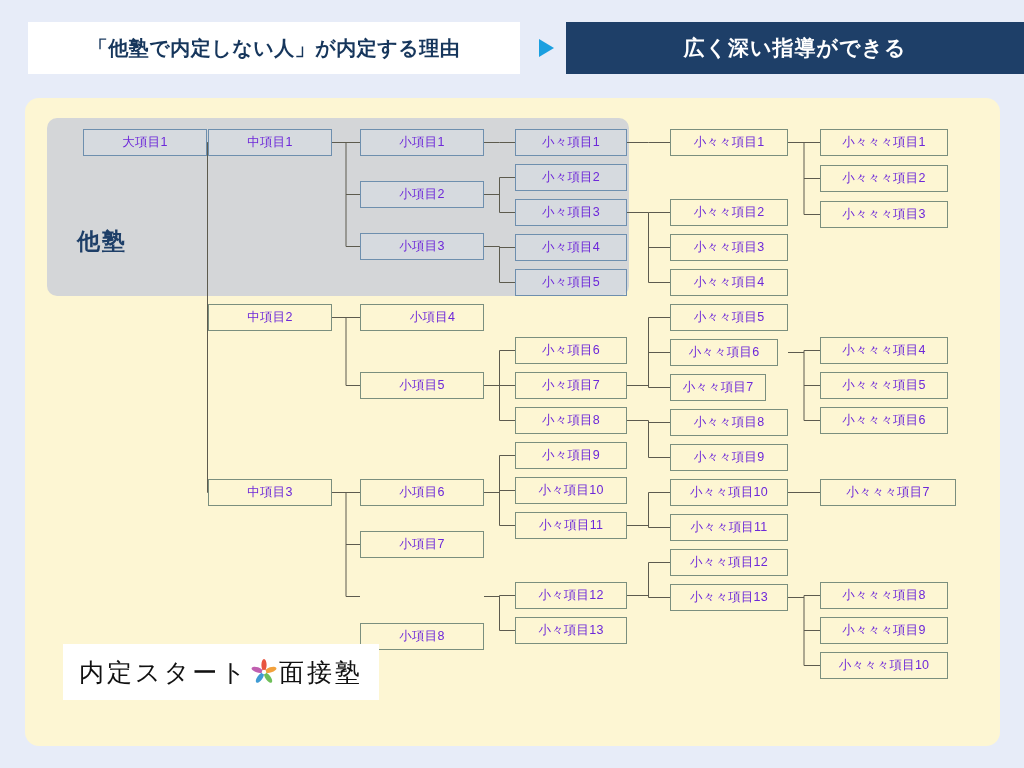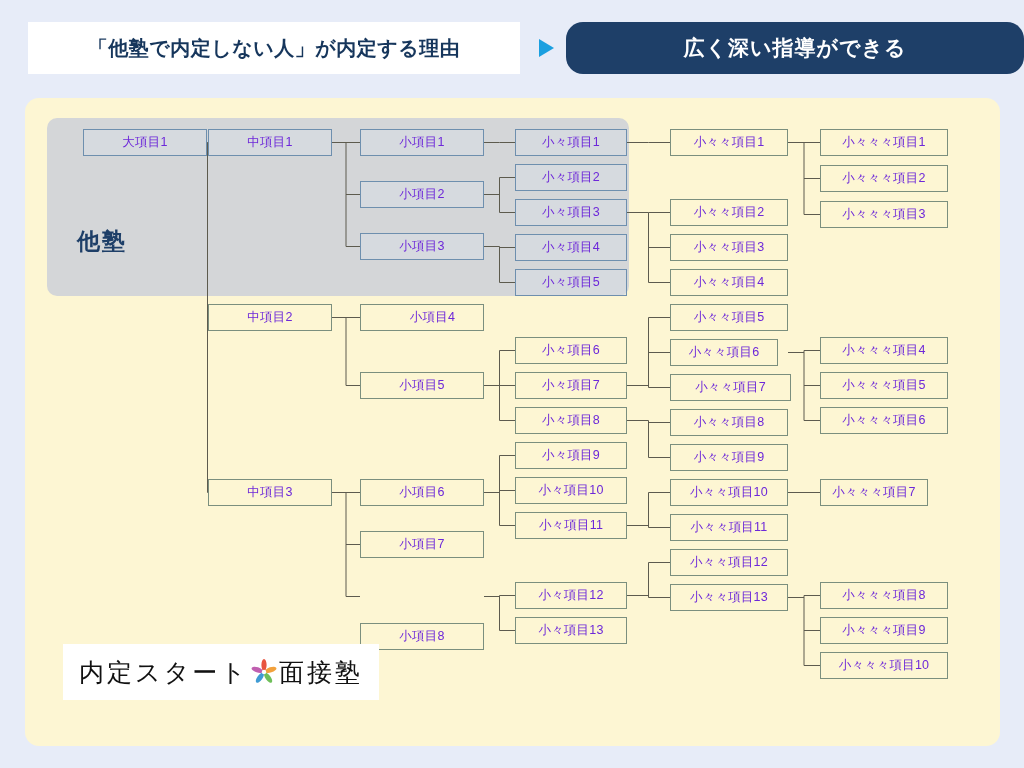--- a/index.html
+++ b/index.html
@@ -24,21 +24,21 @@
     font-size:20px;font-weight:bold;color:#16365c;letter-spacing:.5px;
     white-space:nowrap;
   }
   #header-arrow{
     position:absolute;left:534px;top:14px;width:24px;height:24px;
   }
   #header-arrow svg{display:block;}
   #header-right{
     position:absolute;left:566px;top:0;width:458px;height:52px;
     background:#1e3f68;
-    display:flex;align-items:center;justify-content:center;border-radius:17px;
+    display:flex;align-items:center;justify-content:center;
   }
   #header-right-text{
     font-size:21px;font-weight:bold;color:#ffffff;letter-spacing:1px;
     white-space:nowrap;
   }
 
   
   #card{
     position:absolute;left:25px;top:98px;width:975px;height:648px;
     background:#fdf6d3;border-radius:14px;
@@ -224,34 +224,34 @@
       <div class="node" style="left: 490px; top: 379px; width: 112px; height: 27px;">小々項目10</div>
       <div class="node" style="left: 490px; top: 414px; width: 112px; height: 27px;">小々項目11</div>
       <div class="node" style="left: 490px; top: 484px; width: 112px; height: 27px;">小々項目12</div>
       <div class="node" style="left: 490px; top: 519px; width: 112px; height: 27px;">小々項目13</div>
       <div class="node" style="left: 645px; top: 31px; width: 118px; height: 27px;">小々々項目1</div>
       <div class="node" style="left: 645px; top: 101px; width: 118px; height: 27px;">小々々項目2</div>
       <div class="node" style="left: 645px; top: 136px; width: 118px; height: 27px;">小々々項目3</div>
       <div class="node" style="left: 645px; top: 171px; width: 118px; height: 27px;">小々々項目4</div>
       <div class="node" style="left: 645px; top: 206px; width: 118px; height: 27px;">小々々項目5</div>
       <div class="node" style="left: 645px; top: 241px; width: 108px; height: 27px;">小々々項目6</div>
-      <div class="node" style="left: 645px; top: 276px; width: 121px; height: 27px;">小々々項目7</div>
+      <div class="node" style="left: 645px; top: 276px; width: 96px; height: 27px;">小々々項目7</div>
       <div class="node" style="left: 645px; top: 311px; width: 118px; height: 27px;">小々々項目8</div>
       <div class="node" style="left: 645px; top: 346px; width: 118px; height: 27px;">小々々項目9</div>
       <div class="node" style="left: 645px; top: 381px; width: 118px; height: 27px;">小々々項目10</div>
       <div class="node" style="left: 645px; top: 416px; width: 118px; height: 27px;">小々々項目11</div>
       <div class="node" style="left: 645px; top: 451px; width: 118px; height: 27px;">小々々項目12</div>
       <div class="node" style="left: 645px; top: 486px; width: 118px; height: 27px;">小々々項目13</div>
       <div class="node" style="left: 795px; top: 31px; width: 128px; height: 27px;">小々々々項目1</div>
       <div class="node" style="left: 795px; top: 67px; width: 128px; height: 27px;">小々々々項目2</div>
       <div class="node" style="left: 795px; top: 103px; width: 128px; height: 27px;">小々々々項目3</div>
       <div class="node" style="left: 795px; top: 239px; width: 128px; height: 27px;">小々々々項目4</div>
       <div class="node" style="left: 795px; top: 274px; width: 128px; height: 27px;">小々々々項目5</div>
       <div class="node" style="left: 795px; top: 309px; width: 128px; height: 27px;">小々々々項目6</div>
-      <div class="node" style="left: 795px; top: 381px; width: 108px; height: 27px;">小々々々項目7</div>
+      <div class="node" style="left: 795px; top: 381px; width: 136px; height: 27px;">小々々々項目7</div>
       <div class="node" style="left: 795px; top: 484px; width: 128px; height: 27px;">小々々々項目8</div>
       <div class="node" style="left: 795px; top: 519px; width: 128px; height: 27px;">小々々々項目9</div>
       <div class="node" style="left: 795px; top: 554px; width: 128px; height: 27px;">小々々々項目10</div>
     </div>
 
   <div id="logo">
     <span id="logo-text-1">内定スタート</span>
     <span id="logo-mark">
       <svg width="26" height="26" viewBox="0 0 26 26">
         <g transform="translate(13,13)">

